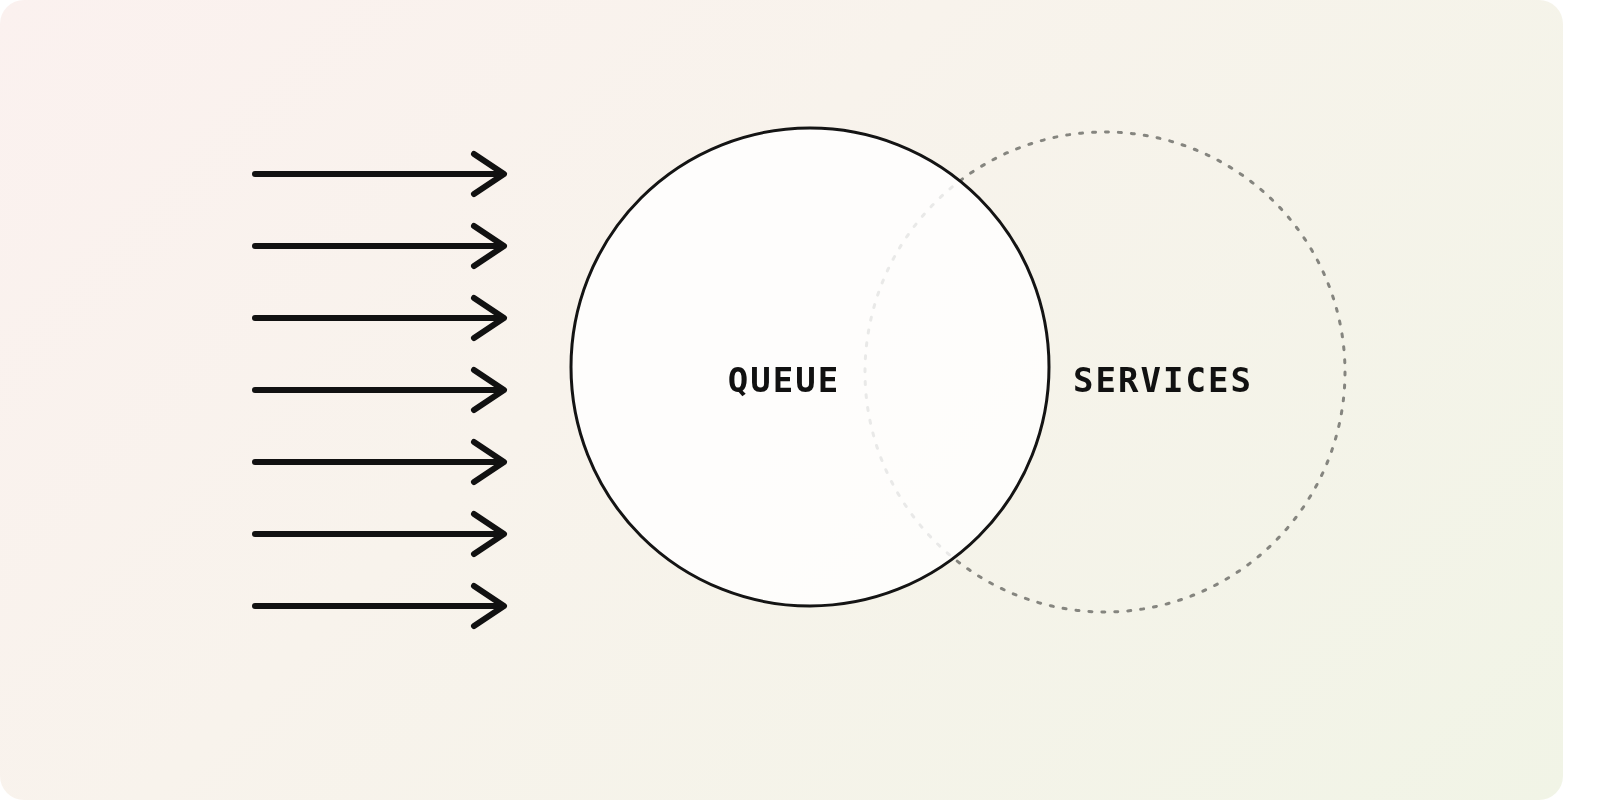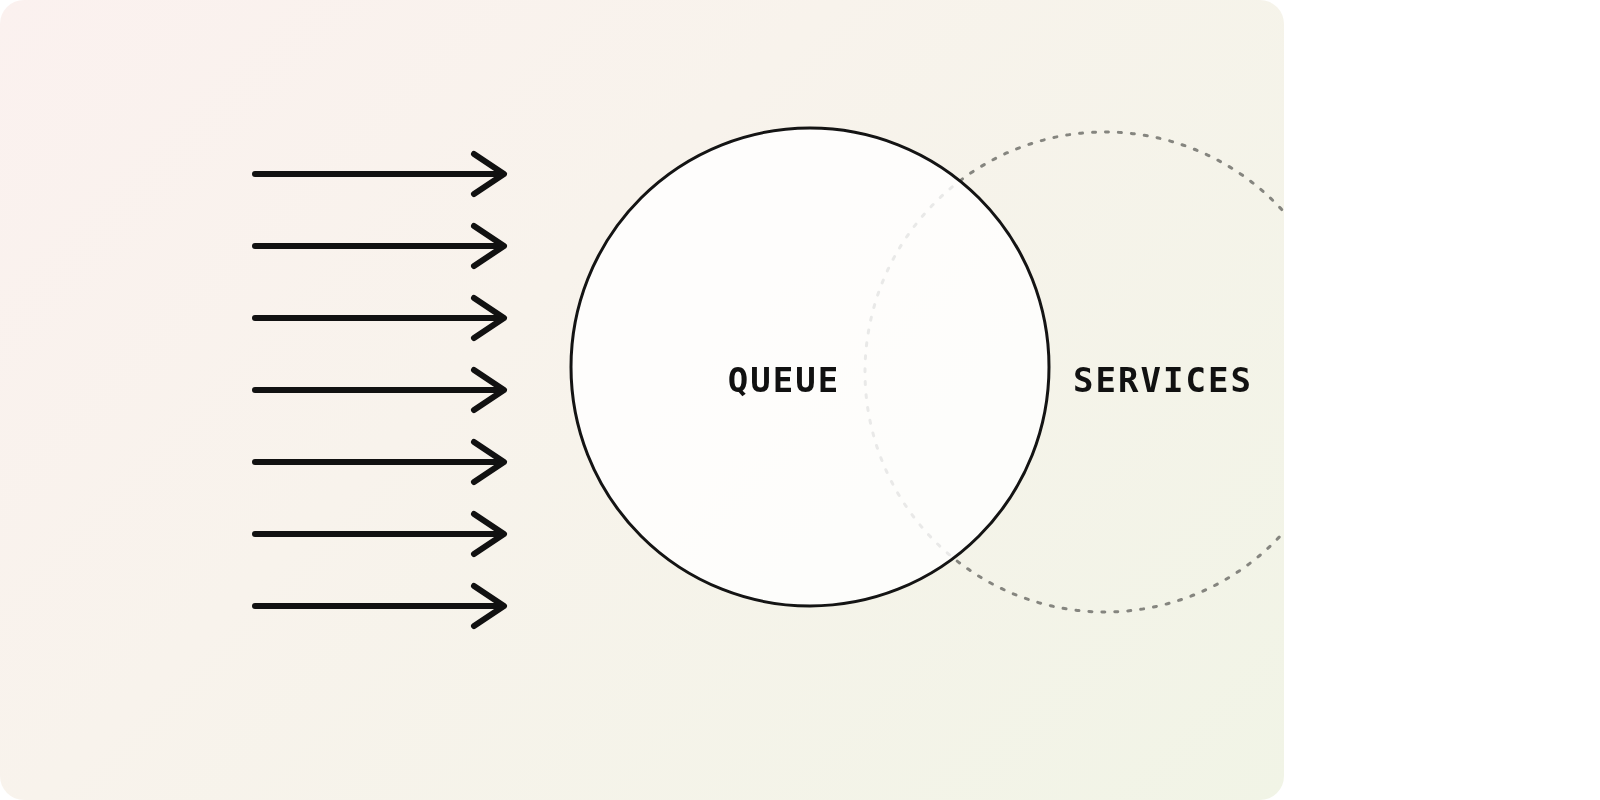--- a/index.html
+++ b/index.html
@@ -3,21 +3,21 @@
 <meta charset="utf-8">
 <style>
   html, body {
     margin: 0;
     padding: 0;
     background: #ffffff;
     font-family: "DejaVu Sans Mono", "Liberation Mono", monospace;
   }
   .canvas {
     position: relative;
-    width: 1284px;
+    width: 1563px;
     height: 800px;
     border-radius: 24px;
     overflow: hidden;
     background: linear-gradient(135deg, #fbf1ef 0%, #f8f3ec 40%, #f1f4e6 100%);
   }
   svg.diagram {
     display: block;
     width: 1600px;
     height: 800px;
   }

